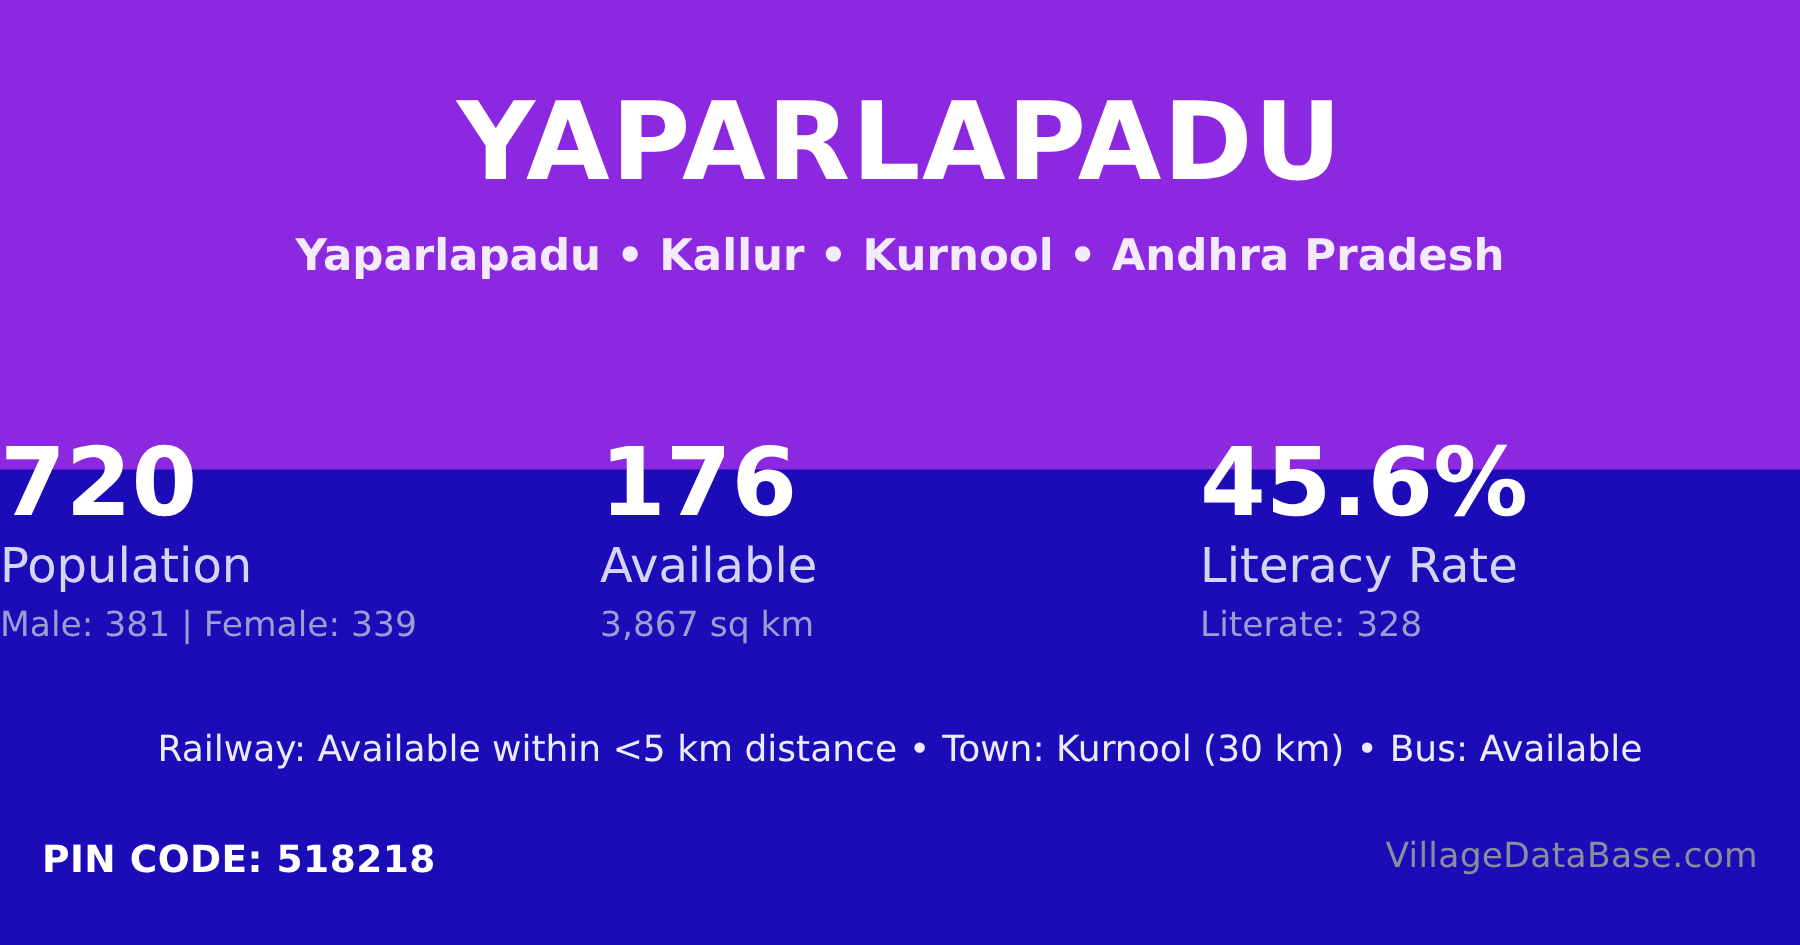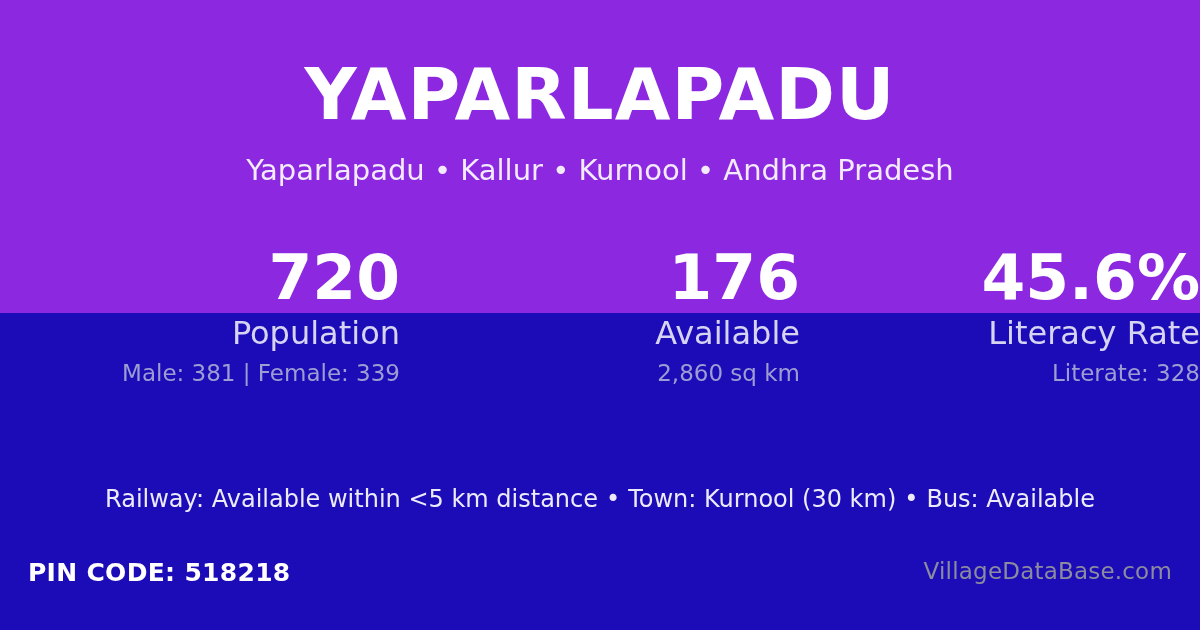--- a/index.html
+++ b/index.html
@@ -32,35 +32,36 @@
     line-height:1;
     font-weight:700;
     color:#FFFFFF;
     letter-spacing:1px;
     white-space:nowrap;
   }
   .village-subtitle {
     margin-top:26px;
     font-size:29px;
     line-height:1;
-    font-weight:400;
+    font-weight:700;
     color:#F3EAFD;
     white-space:nowrap;
   }
   
   .stats-row {
     position:absolute;
     top:246px; left:0;
     width:1200px;
     display:flex;
     z-index:3;
   }
   .stat {
     flex:1 1 0;
-    text-align:right;
+    text-align:left;
+    margin-top:44px;
   }
   .stat-value {
     font-size:63px;
     line-height:1;
     font-weight:700;
     color:#FFFFFF;
     height:62px;
   }
   .stat-label {
     margin-top:9px;
@@ -133,21 +134,21 @@
 
     <div class="stat">
       <div class="stat-value">720</div>
       <div class="stat-label">Population</div>
       <div class="stat-sub">Male: 381 | Female: 339</div>
     </div>
 
     <div class="stat">
       <div class="stat-value">176</div>
       <div class="stat-label">Available</div>
-      <div class="stat-sub">2,860 sq km</div>
+      <div class="stat-sub">3,867 sq km</div>
     </div>
 
     <div class="stat">
       <div class="stat-value">45.6%</div>
       <div class="stat-label">Literacy Rate</div>
       <div class="stat-sub">Literate: 328</div>
     </div>
 
   </div>
 

